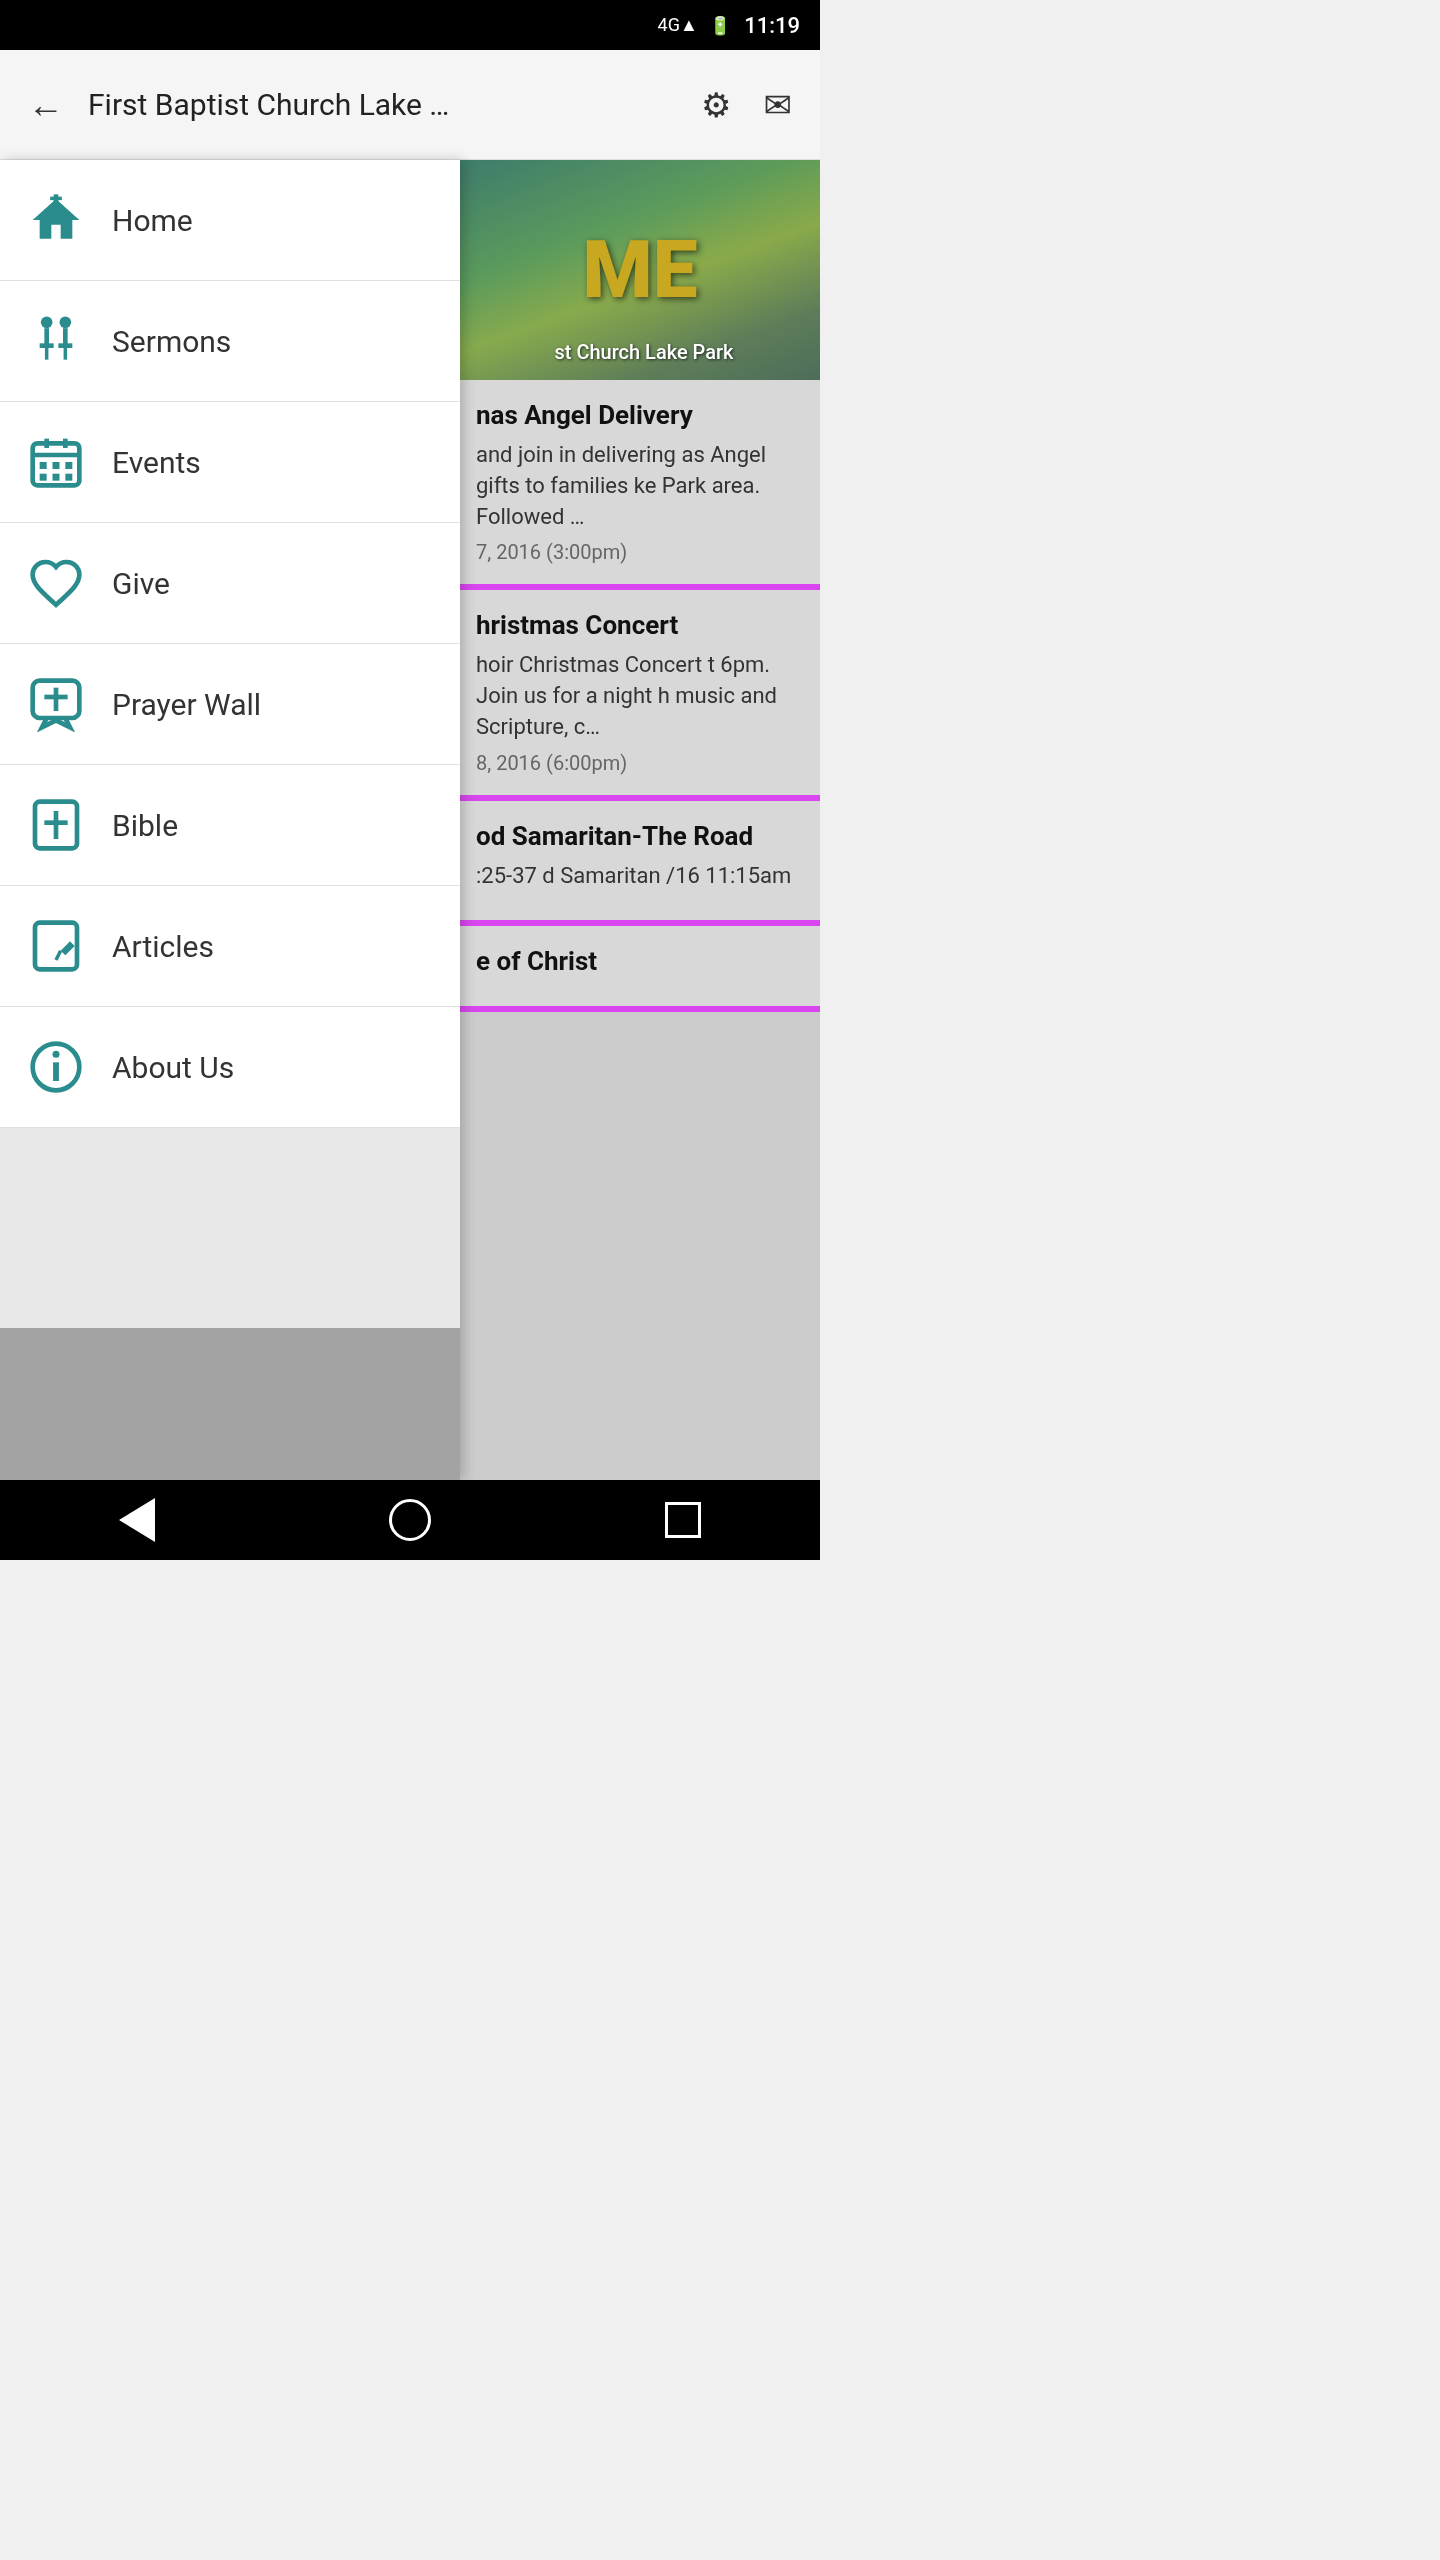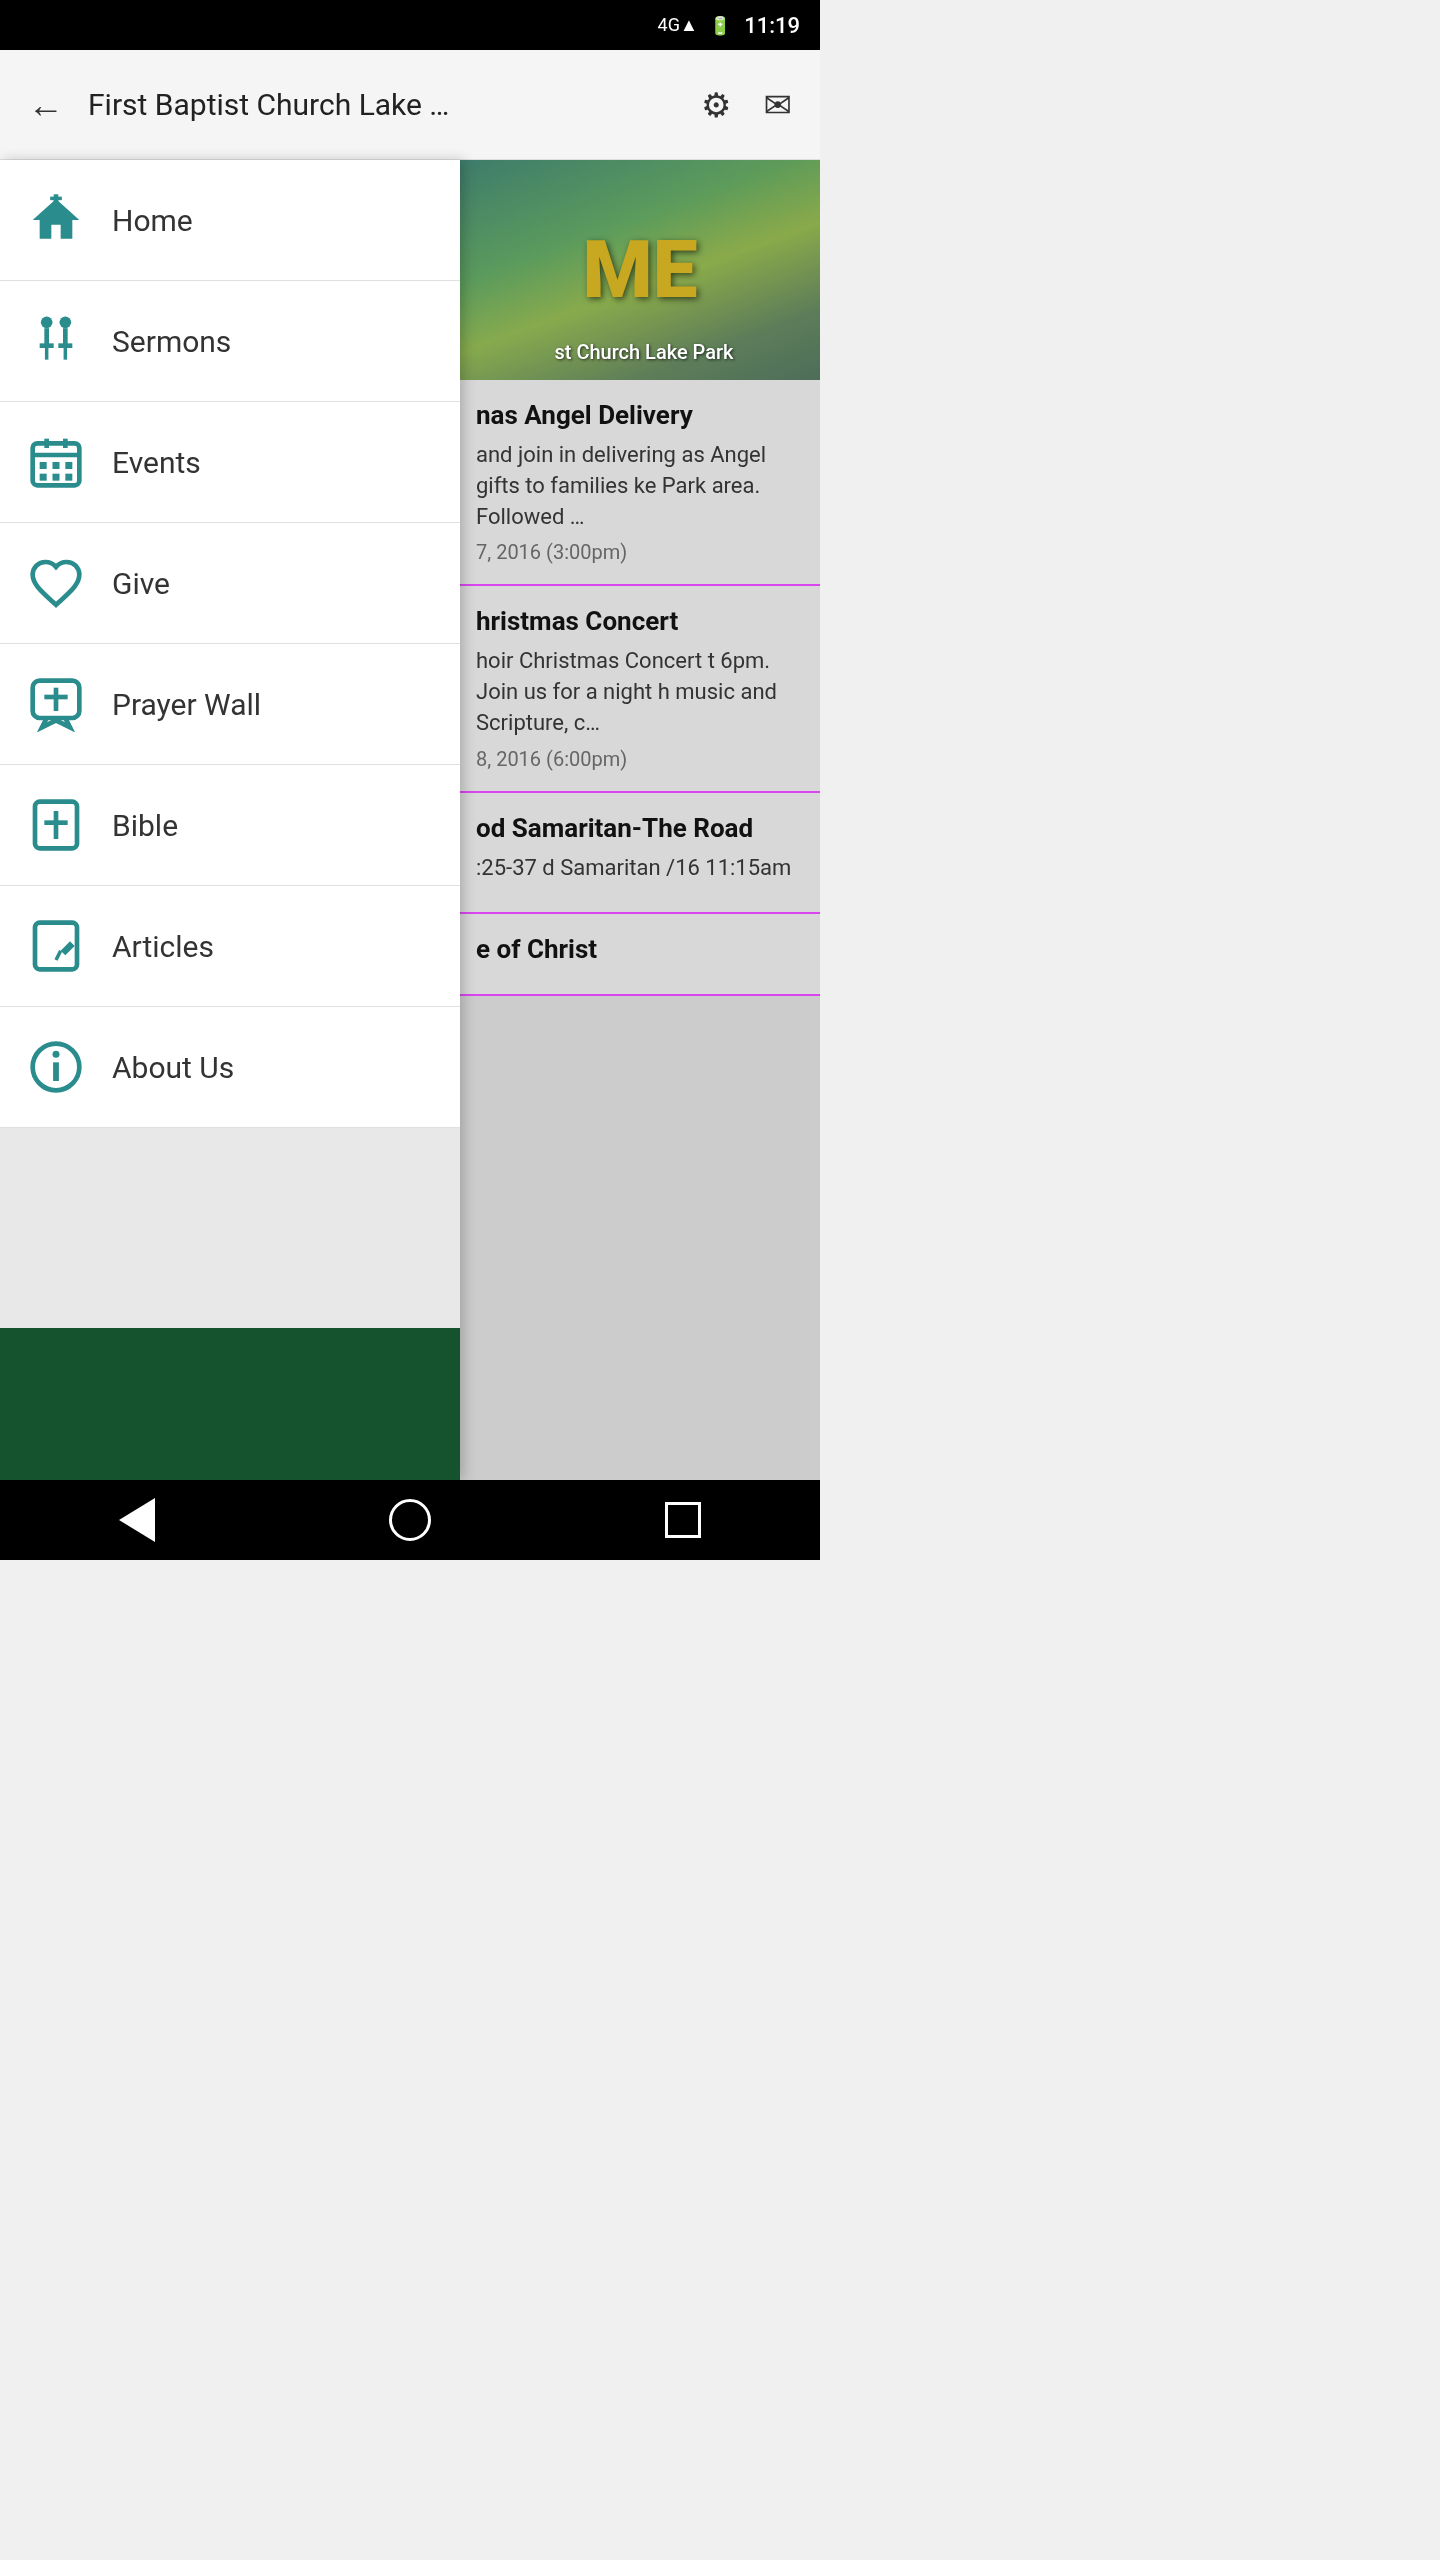--- a/index.html
+++ b/index.html
@@ -69,21 +69,21 @@
     .main-layout {
       display: flex;
       width: 100%;
       height: calc(1560px - 50px - 110px - 80px);
       position: relative;
     }
 
     
     .sidebar {
       width: 460px;
-      background: #14532d;
+      background: #a3a3a3;
       z-index: 10;
       box-shadow: 4px 0 12px rgba(0,0,0,0.2);
       height: 100%;
     }
 
     .nav-item {
       display: flex;
       align-items: center;
       padding: 28px 24px;
       border-bottom: 1px solid #e0e0e0;
@@ -142,21 +142,21 @@
       font-weight: 500;
       text-shadow: 1px 1px 3px rgba(0,0,0,0.7);
     }
 
     .content-cards {
       background: #d4d4d4;
     }
 
     .content-card {
       background: #d8d8d8;
-      border-bottom: 2px solid #d946ef;
+      border-bottom: 6px solid #d946ef;
       padding: 20px 16px;
     }
 
     .content-card-title {
       font-size: 26px;
       font-weight: 700;
       color: #111;
       margin-bottom: 10px;
     }
 

